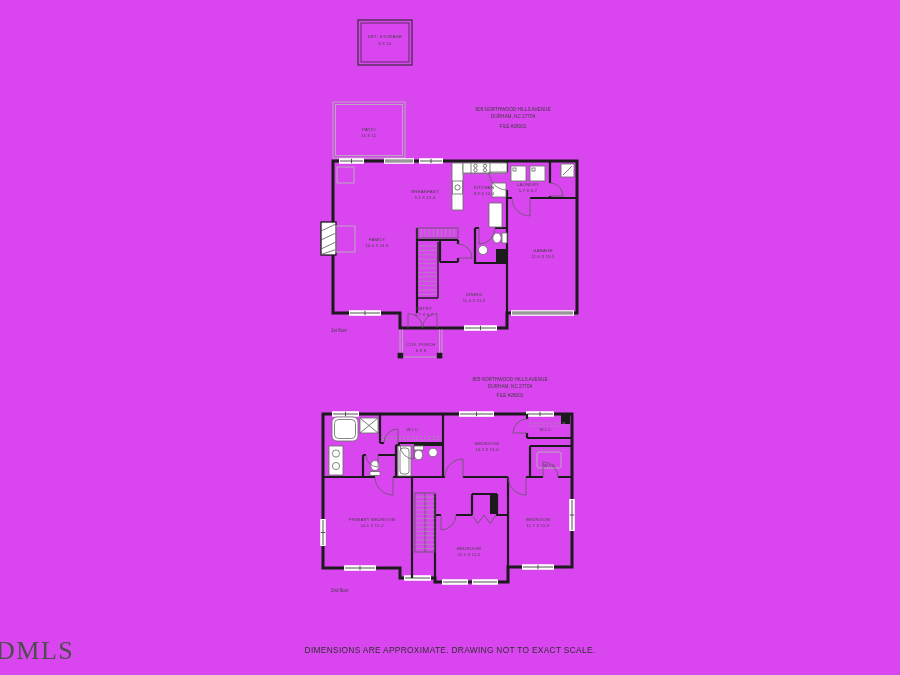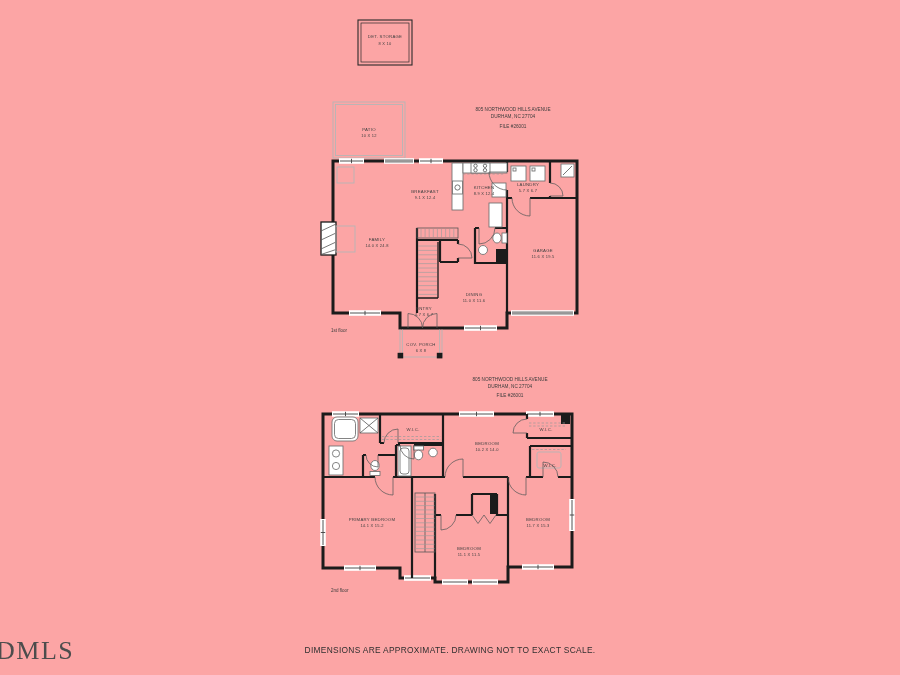--- a/index.html
+++ b/index.html
@@ -1,16 +1,16 @@
 <!DOCTYPE html>
 <html><head>
 <meta charset="utf-8">
 <style>
   html,body{margin:0;padding:0;background:#fff;}
-  .page{position:relative;width:900px;height:675px;background:#fca5a5;overflow:hidden;
+  .page{position:relative;width:900px;height:675px;background:#d946ef;overflow:hidden;
         font-family:"Liberation Sans",sans-serif;}
   svg{display:block;}
   .wall{stroke:#1b1b1b;stroke-width:3;fill:none;stroke-linejoin:miter;}
   .iwall{stroke:#1b1b1b;stroke-width:2.2;fill:none;}
   .w15{stroke:#1b1b1b;stroke-width:1.3;fill:none;}
   .thin{stroke:#555;stroke-width:.8;fill:none;}
   .fix{stroke:#6e6e6e;stroke-width:.85;fill:#fff;}
   .lgray{stroke:#b5b5b5;stroke-width:.9;fill:none;}
   .winmask{fill:#ffffff;stroke:none;}
   .winline{stroke:#3f3f3f;stroke-width:.9;fill:none;}

